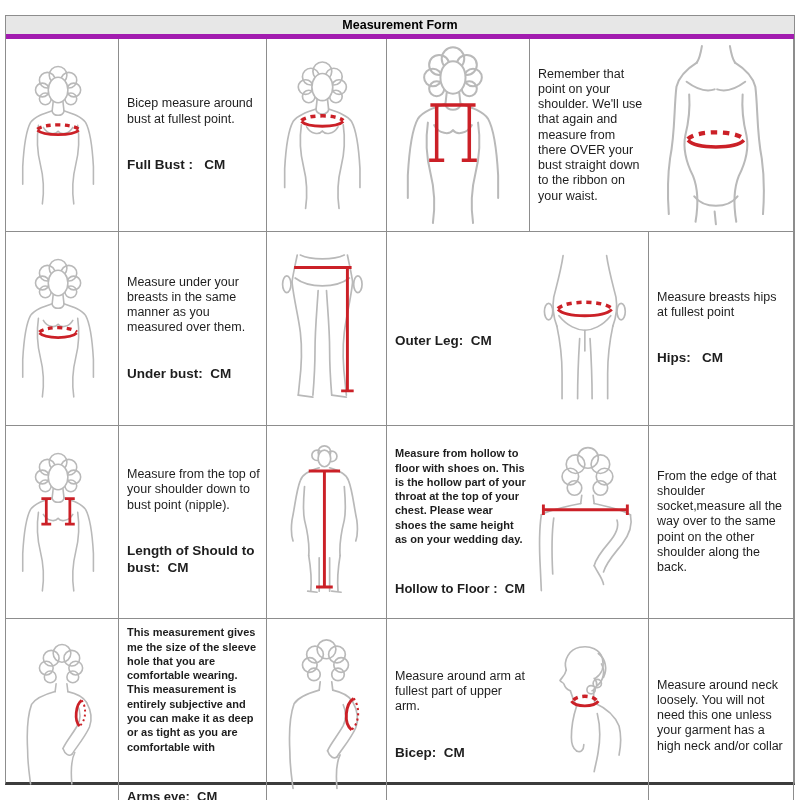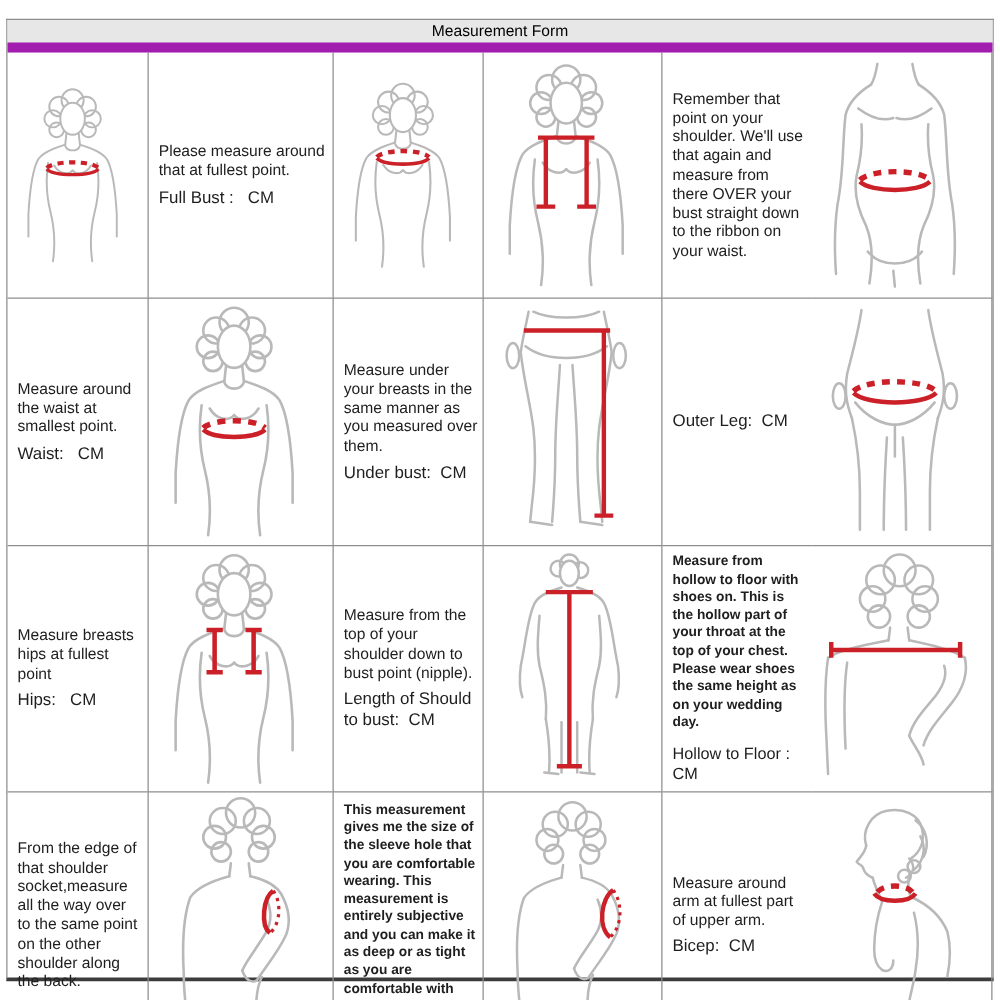--- a/index.html
+++ b/index.html
@@ -2,36 +2,36 @@
 <html><head>
 <meta charset="utf-8">
 <style>
   html,body{margin:0;padding:0;background:#fff;}
   .canvas{position:relative;width:800px;height:800px;background:#ffffff;overflow:hidden;
           font-family:"Liberation Sans",sans-serif;color:#1e1e1e;}
   .form{position:absolute;left:5px;top:15px;width:788px;height:766px;
         display:flex;flex-direction:column;
         border:1px solid #8d8d8d;border-bottom:3px solid #3c3c3c;background:#fff;}
   .form-header{height:18px;flex:0 0 18px;background:#e7e7e7;
-        border-bottom:8px solid #a21caf;
+        border-bottom:5px solid #a21caf;
         display:flex;align-items:center;justify-content:center;
-        font-size:12.5px;font-weight:normal;color:#000;}
+        font-size:12.5px;font-weight:bold;color:#000;}
   .form-grid{flex:1;display:grid;
         grid-template-columns:113fr 148fr 120fr 143fr 119fr 145fr;
         grid-template-rows:repeat(5,1fr);}
   .cell{border-right:1px solid #8d8d8d;border-bottom:1px solid #8d8d8d;
         box-sizing:border-box;overflow:hidden;}
   .cell.last-col{border-right:none;}
   .cell.last-row{border-bottom:none;}
   .c-img{display:flex;align-items:center;justify-content:center;padding:2px;}
   .c-img svg{width:100%;height:100%;}
   .c-txt{display:flex;flex-direction:column;justify-content:center;gap:5px;
         padding:5px 4px 5px 8px;font-size:12.5px;line-height:1.22;}
   .desc{white-space:normal;}
-  .label{font-weight:normal;font-size:13.5px;white-space:pre-wrap;line-height:1.25;}
+  .label{font-weight:bold;font-size:13.5px;white-space:pre-wrap;line-height:1.25;margin-top:25px;}
   .c-txt.small{font-size:11px;font-weight:bold;line-height:1.3;gap:10px;}
   .c-txt.small .label{font-size:13px;}
   
   .sk{stroke:#b9b9b9;fill:none;stroke-width:1.6;stroke-linecap:round;stroke-linejoin:round;}
   .fc{fill:#ffffff;stroke:#b9b9b9;stroke-width:1.6;}
   .rd{stroke:#cb2027;fill:none;stroke-width:2.8;stroke-linecap:butt;}
   .rdd{stroke:#cb2027;fill:none;stroke-width:3.4;stroke-dasharray:5 4.5;stroke-linecap:butt;}
   .rdo{stroke:#cb2027;fill:none;stroke-width:2;stroke-dasharray:2 3;}
 </style>
 </head>
@@ -250,45 +250,41 @@
   <div class="form">
     <div class="form-header">Measurement Form</div>
     <div class="form-grid">
 
       <div class="cell c-img">
         <svg viewBox="0 0 110 148">
             <use href="#m-full-bust"></use>
           </svg>
       </div>
       <div class="cell c-txt">
-        <div class="desc">Please measure around that at fullest point.</div>
+        <div class="desc">Bicep measure around bust at fullest point.</div>
         <div class="label">Full Bust :   CM</div>
       </div>
       <div class="cell c-img">
         <svg viewBox="0 0 110 148">
             <use href="#m-upper-bust"></use>
           </svg>
       </div>
       <div class="cell c-img">
         <svg viewBox="0 0 110 148">
             <use href="#m-front-length"></use>
           </svg>
       </div>
       <div class="cell c-txt last-col">
         <div class="desc">Remember that point on your shoulder. We'll use that again and measure from there OVER your bust straight down to the ribbon on your waist.</div>
       </div>
 
       <div class="cell c-img">
         <svg viewBox="0 0 110 148">
             <use href="#m-waist"></use>
           </svg>
-      </div>
-      <div class="cell c-txt">
-        <div class="desc">Measure around the waist at smallest point.</div>
-        <div class="label">Waist:   CM</div>
       </div>
       <div class="cell c-img">
         <svg viewBox="0 0 110 148">
             <use href="#m-under-bust"></use>
           </svg>
       </div>
       <div class="cell c-txt">
         <div class="desc">Measure under your breasts in the same manner as you measured over them.</div>
         <div class="label">Under bust:  CM</div>
       </div>

